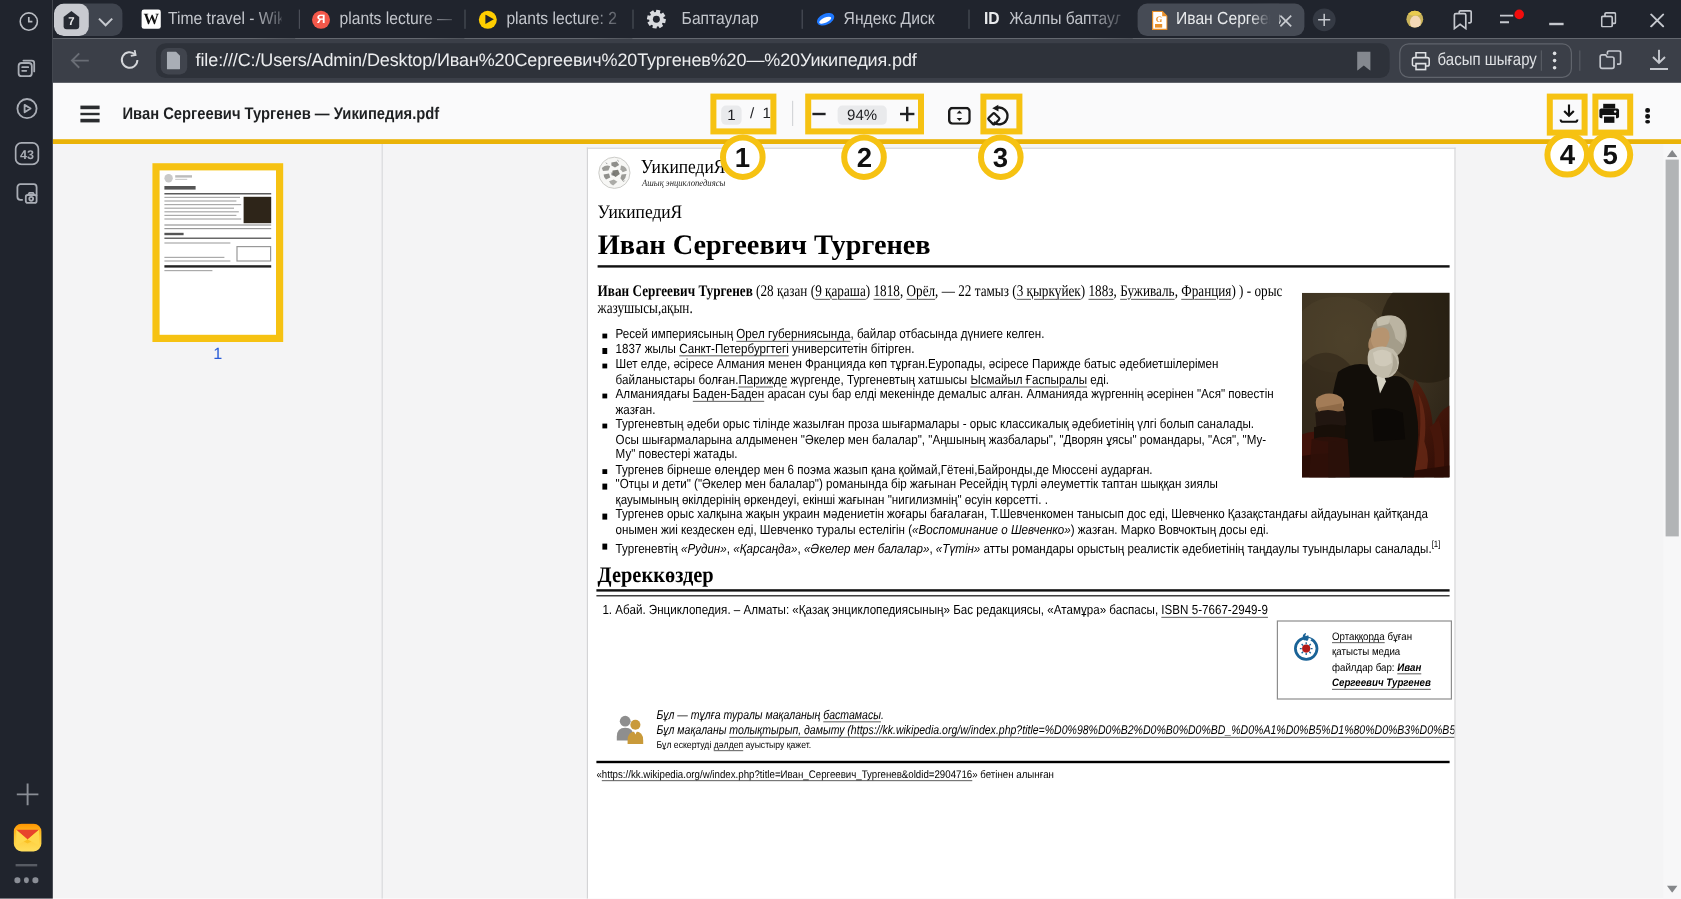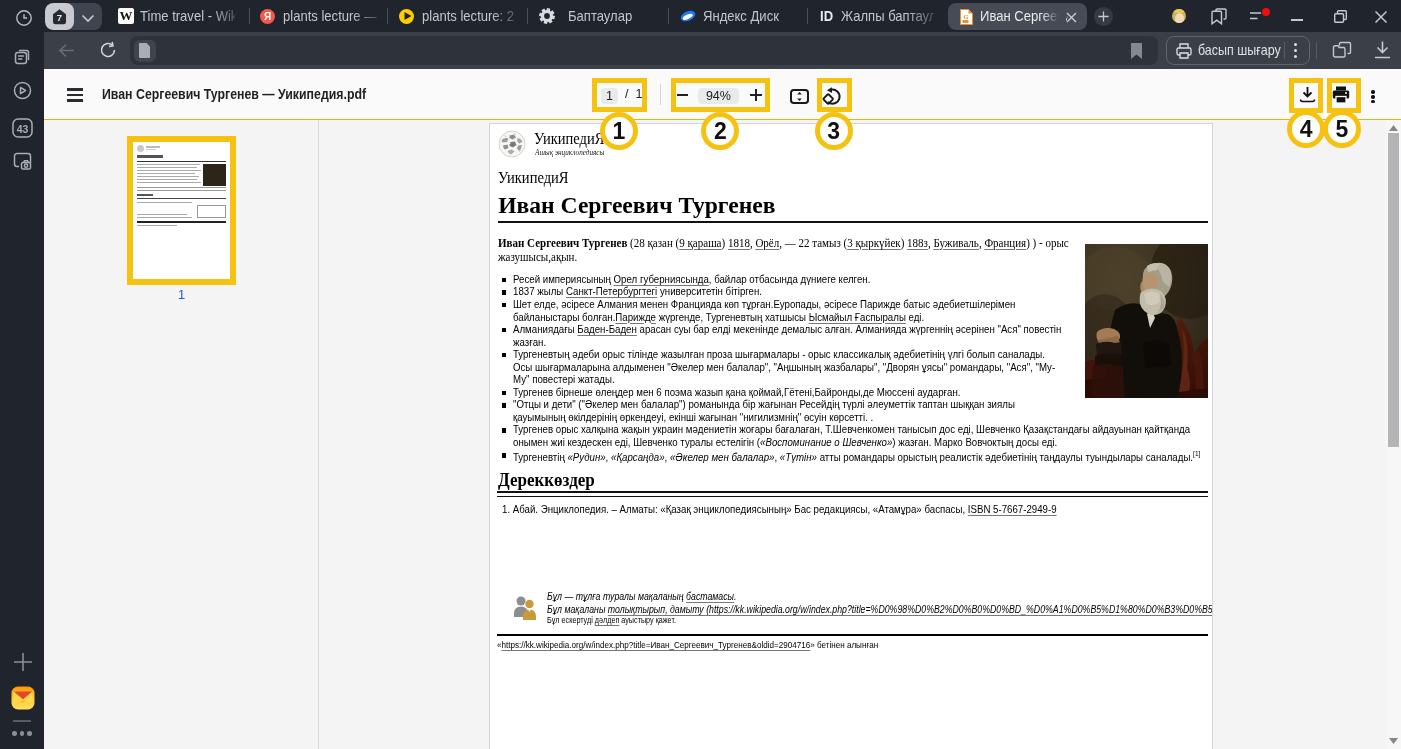--- a/index.html
+++ b/index.html
@@ -12,21 +12,21 @@
   #sidebar { left:0; top:0; width:44px; height:749px; background:#20242D; z-index:5; }
   #tabbar  { left:44px; top:0; width:1357px; height:32px; background:#20242D; z-index:4; }
   #addr    { left:44px; top:32px; width:1357px; height:37px; background:#3B3F48; z-index:4; }
 
   .tabtxt { color:#C3C6CC; font-size:14.5px; line-height:32px; white-space:nowrap; transform:scaleX(0.9); transform-origin:left center; }
   .tabsep { width:1px; height:16px; top:8px; background:#4A4E57; }
   .fade { background:linear-gradient(to right, rgba(32,36,45,0), #20242D); top:0; height:32px; }
 
   
   #toolbar { left:44px; top:69px; width:1357px; height:51px; background:#FAFAFB;
-             border-bottom:1px solid #eab308; z-index:3; }
+             border-bottom:4px solid #eab308; z-index:3; }
   .graybox { background:#E9EAEC; border-radius:4px; color:#202124; font-size:12.5px;
              text-align:center; }
 
   
   #content { left:44px; top:120px; width:1357px; height:629px; background:#F4F4F5; z-index:1; }
   #divider { left:318px; top:120px; width:1px; height:629px; background:#D9DADC; z-index:2; }
 
   
   #page { left:489px; top:123px; width:724px; height:626px; background:#fff;
           border:1px solid #D4D4D6; border-bottom:none; z-index:1; }
@@ -197,20 +197,21 @@
     <svg class="abs" style="left:55px;top:9px;" width="18" height="18" viewBox="0 0 18 18" stroke="#D3D5D9" stroke-width="1.6" fill="none">
       <path d="M15.5 9 a6.5 6.5 0 1 1 -1.9 -4.6"></path>
       <path d="M13.2 0.8 L14 4.8 L10 5.6" stroke-width="1.5"></path>
     </svg>
     <div class="abs" style="left:86px;top:4px;width:1028px;height:29px;background:#2E323A;border-radius:8px;">
       <div class="abs" style="left:4px;top:3.5px;width:22px;height:22px;background:#40444D;border-radius:6px;">
         <svg class="abs" style="left:5px;top:3px;" width="12" height="15" viewBox="0 0 12 15" fill="#Aab0b8">
           <path d="M1 0 H7.5 L11 3.5 V14 a1 1 0 0 1 -1 1 H1 a1 1 0 0 1 -1 -1 V1 a1 1 0 0 1 1 -1 Z" fill="#A9AEB6"></path>
         </svg>
       </div>
+      <div class="abs" style="left:33px;top:0;height:29px;line-height:29px;color:#ECEDEF;font-size:15px;letter-spacing:-0.1px;white-space:nowrap;">file:///C:/Users/Admin/Desktop/Иван%20Сергеевич%20Тургенев%20—%20Уикипедия.pdf</div>
       <svg class="abs" style="left:1000px;top:7px;" width="13" height="16" viewBox="0 0 13 16" fill="#84888F">
         <path d="M1 0 h11 v16 l-5.5 -4.5 L1 16 Z"></path>
       </svg>
     </div>
     <div class="abs" style="left:1121.5px;top:4px;width:144px;height:29px;border:1px solid #60646C;border-radius:8px;">
       <svg class="abs" style="left:9px;top:6px;" width="16" height="16" viewBox="0 0 16 16" fill="none" stroke="#DFE1E4" stroke-width="1.3">
         <path d="M4 5 V1 h8 v4"></path>
         <rect x="1" y="5" width="14" height="7" rx="1.5"></rect>
         <path d="M4 10 h8 v5 H4 Z" fill="#3B3F48"></path>
       </svg>
@@ -409,20 +410,37 @@
       <path d="M10 112 Q22 108 36 111 L36 122 Q22 126 10 122 Z" fill="#180F08"></path>
       <path d="M58 98 Q72 94 84 100 L86 122 L60 124 Z" fill="#0C0906"></path>
       <path d="M8 122 Q20 118 38 122 L40 154 H6 Z" fill="#2F1009" opacity="0.85"></path>
     </svg>
 
     <div class="abs ser" style="left:8px;top:346.4px;font-size:18.5px;font-weight:bold;color:#000;transform:scaleX(0.92);transform-origin:left top;white-space:nowrap;">Дереккөздер</div>
     <div class="abs" style="left:7px;top:367px;width:711px;height:1.8px;background:#111;"></div>
     <div class="abs" style="left:7px;top:371.7px;width:711px;height:1.8px;background:#111;"></div>
     <div class="abs" style="left:12.3px;top:378.5px;font-size:11px;color:#000;white-space:nowrap;transform:scaleX(0.88);transform-origin:left top;">1. Абай. Энциклопедия. – Алматы: «Қазақ энциклопедиясының» Бас редакциясы, «Атамұра» баспасы, <span class="lnk">ISBN 5-7667-2949-9</span></div>
 
+    <div class="abs" style="left:573.8px;top:392.8px;width:146px;height:66px;border:1px solid #8D8D8D;background:#fff;">
+      <svg class="abs" style="left:12px;top:9px;" width="23" height="24" viewBox="0 0 23 24">
+        <circle cx="11.5" cy="13.5" r="9" fill="none" stroke="#1A6397" stroke-width="2.3"></circle>
+        <path d="M11.5 4.2 A 9.3 9.3 0 0 1 16 5.5 L13 9 Z" fill="#fff"></path>
+        <path d="M10.2 6.5 Q8 3 10.5 1.5 L9.8 4.2 L12.8 3.2 Q13.5 5.5 11.8 6.8" fill="#1A6397" stroke="#1A6397" stroke-width="1.2"></path>
+        <circle cx="11.5" cy="13.5" r="3.4" fill="#B11A18"></circle>
+        <g stroke="#1A6397" stroke-width="1.1">
+          <path d="M11.5 8.2 V9.8 M11.5 17.2 V18.8 M6.2 13.5 H7.8 M15.2 13.5 H16.8 M7.7 9.7 L8.9 10.9 M14.1 16.1 L15.3 17.3 M7.7 17.3 L8.9 16.1 M14.1 10.9 L15.3 9.7"></path>
+        </g>
+      </svg>
+      <div class="abs" style="left:45.3px;top:6px;font-size:9px;line-height:13px;color:#000;transform:scaleX(0.9);transform-origin:left top;">
+        <span class="lnk">Ортаққорда</span> бұған<br>
+        қатысты медиа<br>
+        файлдар бар: <i class="lnk" style="font-weight:bold;">Иван</i><br>
+        <i class="lnk" style="font-weight:bold;">Сергеевич Тургенев</i>
+      </div>
+    </div>
 
     <svg class="abs" style="left:21.5px;top:469.5px;" width="28" height="27" viewBox="0 0 28 27">
       <circle cx="9" cy="7" r="4.5" fill="#8E8E8E"></circle>
       <path d="M2 20 Q2 12.5 9 12.5 Q16 12.5 16 20 V23 H2 Z" fill="#8E8E8E"></path>
       <circle cx="17.5" cy="10" r="4.2" fill="#C99A3A"></circle>
       <path d="M11 23 Q11 15.5 17.5 15.5 Q24 15.5 24 23 V26 H11 Z" fill="#C99A3A"></path>
       <path d="M15.8 14.5 L17.5 18 L19.2 14.5" fill="#fff"></path>
     </svg>
     <div class="abs" style="left:57.2px;top:465.7px;font-size:10.5px;font-style:italic;color:#000;white-space:nowrap;transform:scaleX(0.835);transform-origin:left top;">Бұл — тұлға туралы мақаланың <span class="lnk">бастамасы</span>.</div>
     <div class="abs" style="left:57.2px;top:479px;font-size:10.5px;font-style:italic;color:#000;white-space:nowrap;transform:scaleX(0.835);transform-origin:left top;">Бұл мақаланы <span class="lnk">толықтырып, дамыту (https://kk.wikipedia.org/w/index.php?title=%D0%98%D0%B2%D0%B0%D0%BD_%D0%A1%D0%B5%D1%80%D0%B3%D0%B5%D0%B5%D0%B2%D0%B8%D1%87</span></div>

